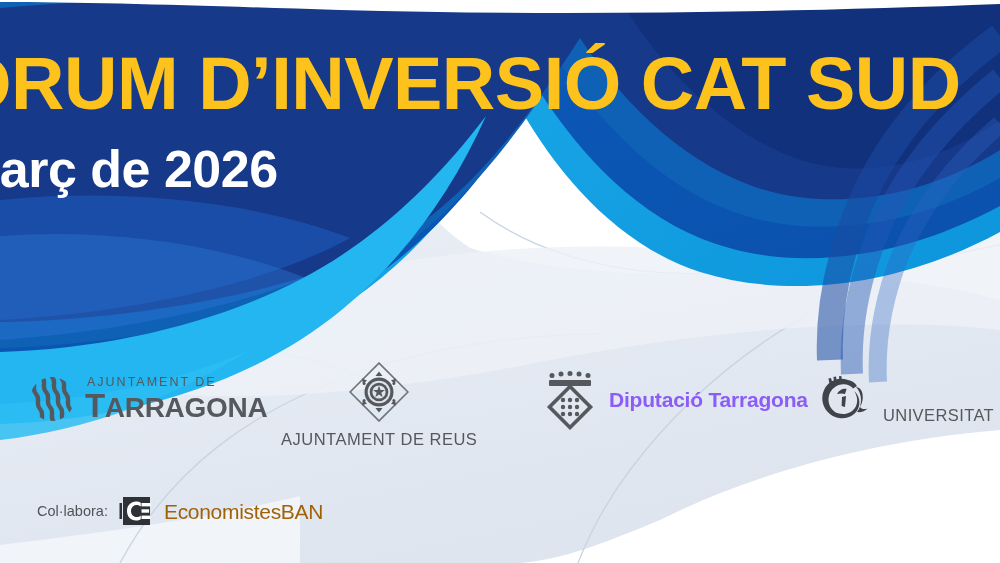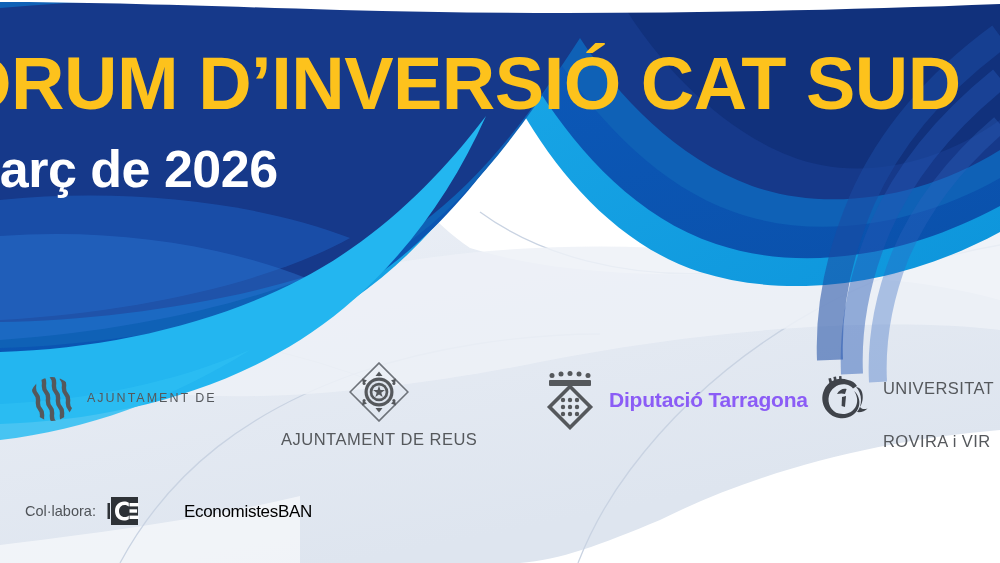--- a/index.html
+++ b/index.html
@@ -89,31 +89,30 @@
     letter-spacing:-0.2px; line-height:1;
   }
   .urv-line {
     font-size:16.5px; color:#55585c; letter-spacing:0.4px;
     line-height:1.25; font-weight:normal; white-space:nowrap;margin-top:32px;
   }
 
   
   .collab-row {
     position:absolute;
-    left:25px; top:496px;
+    left:37px; top:496px;
     display:flex; align-items:center; gap:11px;
     z-index:6;
   }
   .collab-label {
     font-size:14.5px; color:#4f5358; line-height:1;
   }
   .collab-name {
-    font-size:17px; color:#000000; line-height:1;
+    font-size:21px; color:#a16207; line-height:1;
     letter-spacing:-0.3px;
-    margin-left:32px;
   }
 </style>
 </head>
 <body>
 
 <div id="poster">
 
   <svg id="bg-svg" viewBox="0 0 1000 563" preserveAspectRatio="none" xmlns="http://www.w3.org/2000/svg">
     <defs>
       <linearGradient id="paleGrad" x1="0" y1="0" x2="0.35" y2="1">
@@ -199,20 +198,21 @@
         </defs>
         <g clip-path="url(#tgnCircle)" fill="none" stroke="#55585C" stroke-width="4.4" stroke-linecap="round">
           <path d="M 4,4 C 9,9 3,14 8,19 C 13,24 7,29 12,34 C 17,39 11,44 16,49"></path>
           <path d="M 14,2 C 19,7 13,12 18,17 C 23,22 17,27 22,32 C 27,37 21,42 26,47"></path>
           <path d="M 24,2 C 29,7 23,12 28,17 C 33,22 27,27 32,32 C 37,37 31,42 36,47"></path>
           <path d="M 34,4 C 39,9 33,14 38,19 C 43,24 37,29 42,34 C 47,39 41,44 46,49"></path>
         </g>
       </svg>
       <div class="logo-text">
         <div class="tgn-small">AJUNTAMENT DE</div>
+        <div class="tgn-big"><span class="cap">T</span><span>ARRAGONA</span></div>
       </div>
     </div>
 
     <div class="logo-item" style="left:281px;flex-direction:column;">
       <svg class="logo-mark" width="60" height="60" viewBox="0 0 60 60">
         <g transform="translate(30,30)">
           <rect x="-20.5" y="-20.5" width="41" height="41" transform="rotate(45)" fill="none" stroke="#6E737A" stroke-width="1.6"></rect>
           <g fill="#55585C">
             <circle cx="0" cy="0" r="14.5"></circle>
           </g>
@@ -291,21 +291,20 @@
                    C 44.6,30 45.6,24 44,19 C 43,16.2 41,14.4 38,14 Z"></path>
           <path d="M 19,21 C 21,17 25,15 28.6,16 L 27,21 C 24.4,20 21.4,20.4 19,21 Z"></path>
           <path d="M 24,24 L 28,23 L 27,34 L 23.6,33 Z"></path>
           <path d="M 13,5 L 15,12 L 12,12.6 L 10.4,5.6 Z"></path>
           <path d="M 18,3.6 L 19.4,11 L 16.6,11.4 L 15.4,4 Z"></path>
           <path d="M 23.4,3 L 24,10.4 L 21.4,10.6 L 21,3.2 Z"></path>
         </g>
       </svg>
       <div class="logo-text">
         <div class="urv-line">UNIVERSITAT</div>
-        <div class="urv-line">ROVIRA i VIR</div>
       </div>
     </div>
   </div>
 
   <div class="collab-row">
     <div class="collab-label">Col·labora:</div>
     <svg width="34" height="30" viewBox="0 0 34 30">
       <rect x="4" y="1" width="27" height="28" fill="#2E3237"></rect>
       <path d="M 0.5,7 L 3,7 L 3,23 L 0.5,23 Z" fill="#2E3237"></path>
       <path d="M 17,5.5 C 11.6,5.5 8,9.6 8,15 C 8,20.4 11.6,24.5 17,24.5

